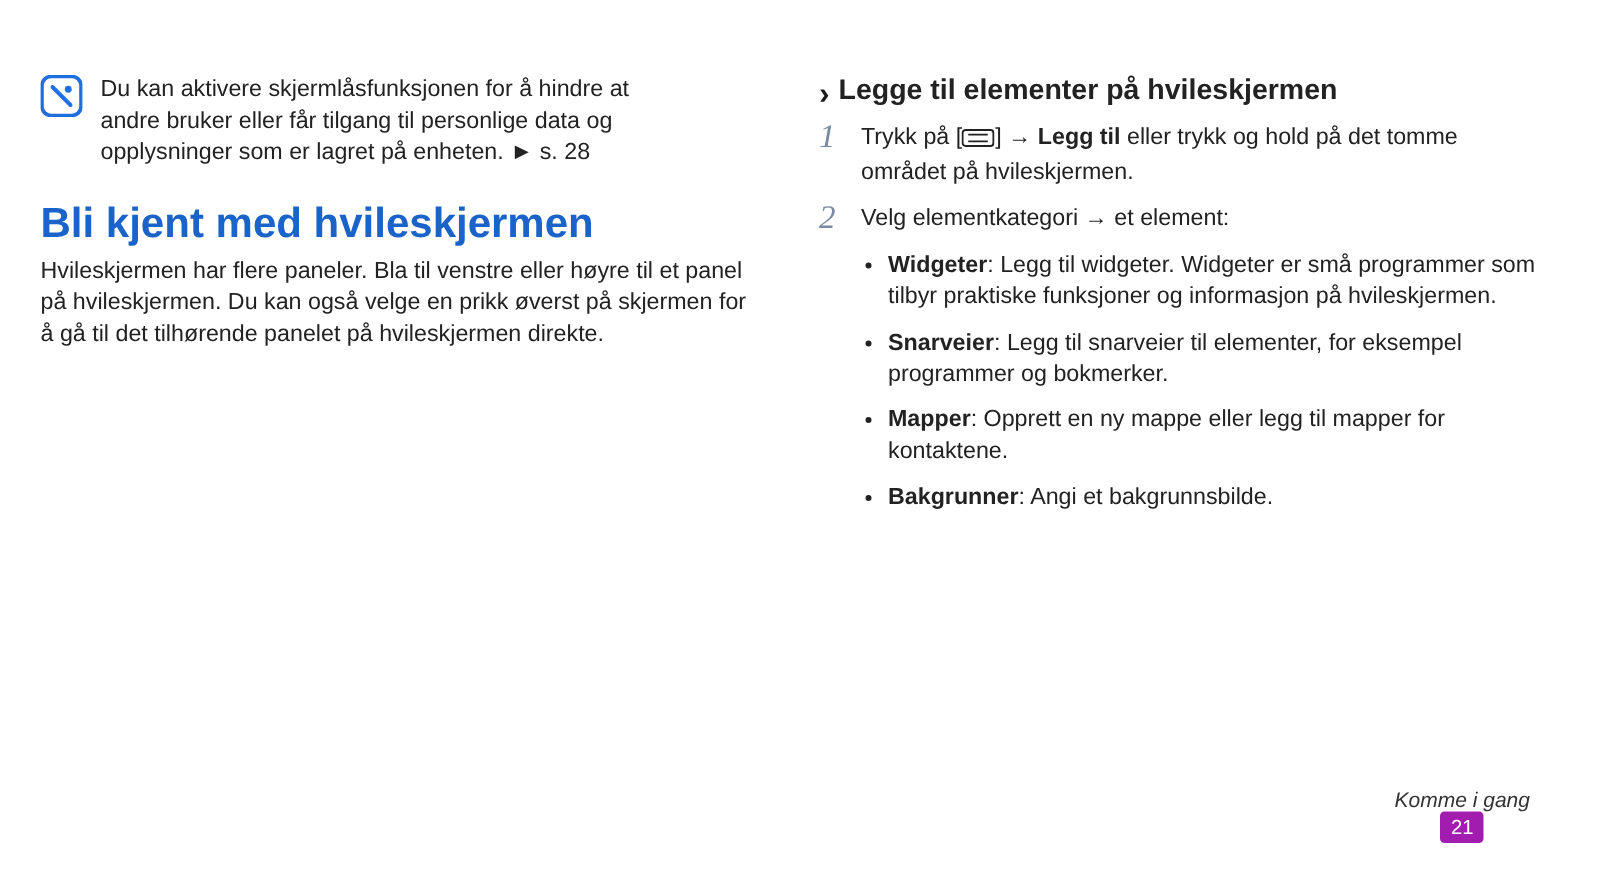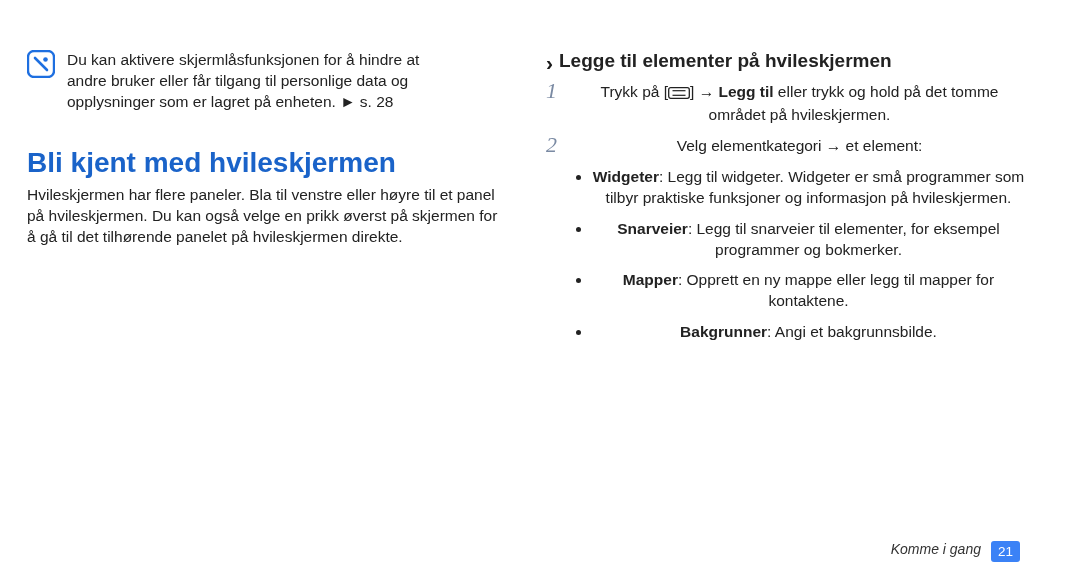--- a/index.html
+++ b/index.html
@@ -36,21 +36,21 @@
     line-height: 1.35;
     color: #222;
   }
   .arrow-ref {
     font-family: inherit;
   }
   .h1 {
     color: #1a63c9;
     font-size: 28px;
     font-weight: 600;
-    margin-top: 34px;
+    margin-top: 20px;
     margin-bottom: 6px;
   }
   .para {
     font-size: 15.5px;
     line-height: 1.35;
     color: #222;
     margin-top: 2px;
     margin-bottom: 14px;
   }
   .h2 {
@@ -82,47 +82,47 @@
     color: #7a8aa3;
     flex: 0 0 18px;
     line-height: 1;
     position: relative;
     top: -2px;
   }
   .step-body {
     font-size: 15.5px;
     line-height: 1.35;
     flex: 1;
-    text-align: center;
   }
   .bullets {
     margin: 6px 0 2px 0;
     padding-left: 18px;
   }
   .bullets li {
     font-size: 15.5px;
     line-height: 1.35;
     margin-top: 10px;
   }
   .icon-key {
     display: inline-block;
     vertical-align: -2px;
   }
   .footer {
     position: absolute;
     bottom: 24px;
     right: 60px;
     display: flex;
-    gap: 10px;
+    align-items: center;
     font-size: 14px;
     font-style: italic;
     color: #333;
+    flex-direction: column;
   }
   .pagenum {
-    background: #3b82f6;
+    background: #a21caf;
     color: #fff;
     font-style: normal;
     font-size: 13.5px;
     padding: 3px 7px;
     border-radius: 3px;
   }
   b { font-weight: 700; }
 </style>
 </head>
 <body>

